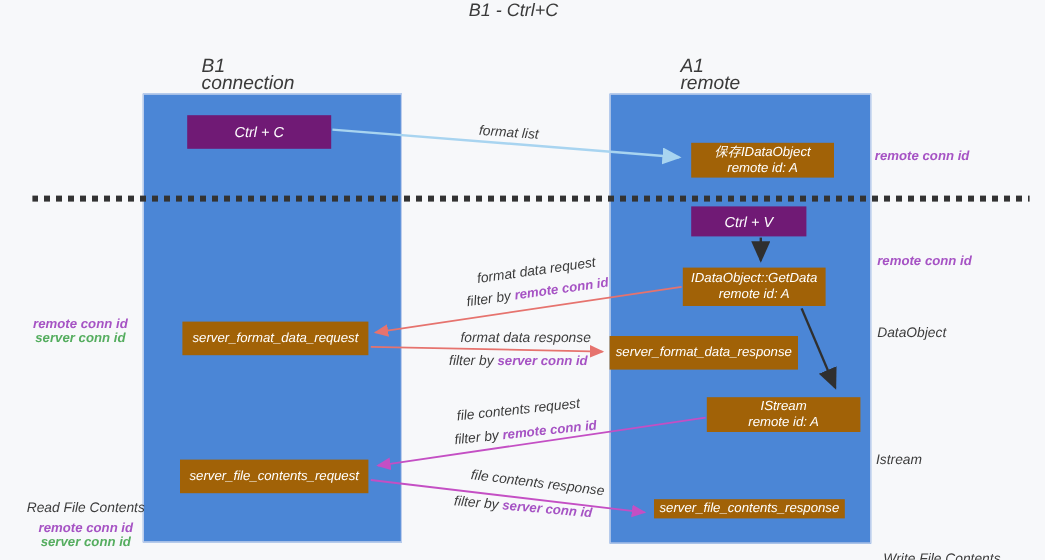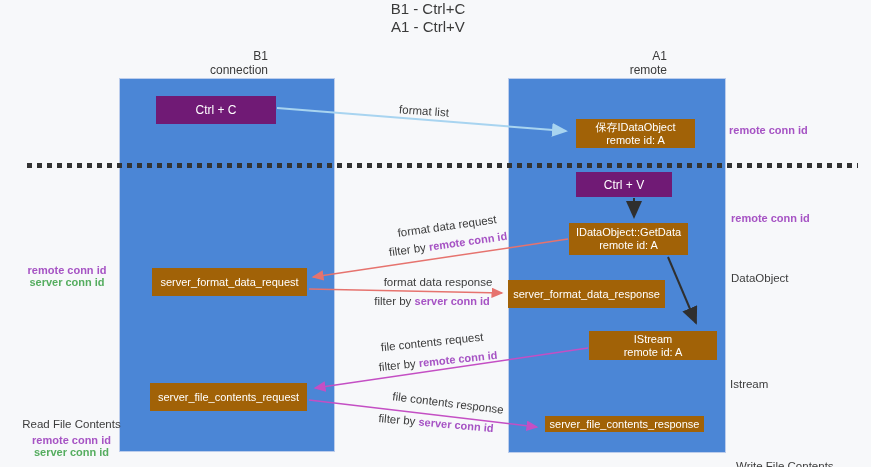--- a/index.html
+++ b/index.html
@@ -2,28 +2,29 @@
 <html><head>
 <meta charset="utf-8">
 <style>
   * { margin:0; padding:0; box-sizing:border-box; }
   html,body { background:#f7f8fa; }
   #canvas {
     position:relative; width:871px; height:467px; overflow:hidden;
     background:#f7f8fa;
     font-family:"Liberation Sans", sans-serif;
     color:#3c3c3c;
+    font-style:italic;
   }
   .abs { position:absolute; }
   .title {
     left:0; top:7; width:856px; text-align:center;
     font-size:15px; line-height:18px; color:#3a3a3a;
   }
   .colhead {
-    text-align:right; font-size:12px; line-height:14px; color:#3a3a3a;
+    text-align:left; font-size:16px; line-height:14px; color:#3a3a3a;
   }
   .column {
     background:#4b86d6; border:1px solid #bccdec;
   }
   .dashline {
     left:27px; top:163px; width:831px; height:5px;
     background:repeating-linear-gradient(90deg,#333 0 5px,transparent 5px 10px);
   }
   .box {
     display:flex; flex-direction:column; align-items:center; justify-content:center;
@@ -70,21 +71,20 @@
     <line x1="568" y1="239" x2="313" y2="277" stroke="#e6736e" stroke-width="1.5" marker-end="url(#mRed)"></line>
     <line x1="309" y1="289" x2="502" y2="293" stroke="#e6736e" stroke-width="1.5" marker-end="url(#mRed)"></line>
     <line x1="588" y1="348" x2="315" y2="388" stroke="#c44fc4" stroke-width="1.5" marker-end="url(#mMag)"></line>
     <line x1="309" y1="400" x2="537" y2="427" stroke="#c44fc4" stroke-width="1.5" marker-end="url(#mMag)"></line>
   </svg>
 
   <div class="abs dashline z3"></div>
 
   <div class="abs title z3">
     <div>B1 - Ctrl+C</div>
-    <div>A1 - Ctrl+V</div>
   </div>
 
   <div class="abs colhead z3" style="left:168px;top:49px;width:100px;">
     <div>B1</div>
     <div>connection</div>
   </div>
   <div class="abs colhead z3" style="left:567px;top:49px;width:100px;">
     <div>A1</div>
     <div>remote</div>
   </div>

